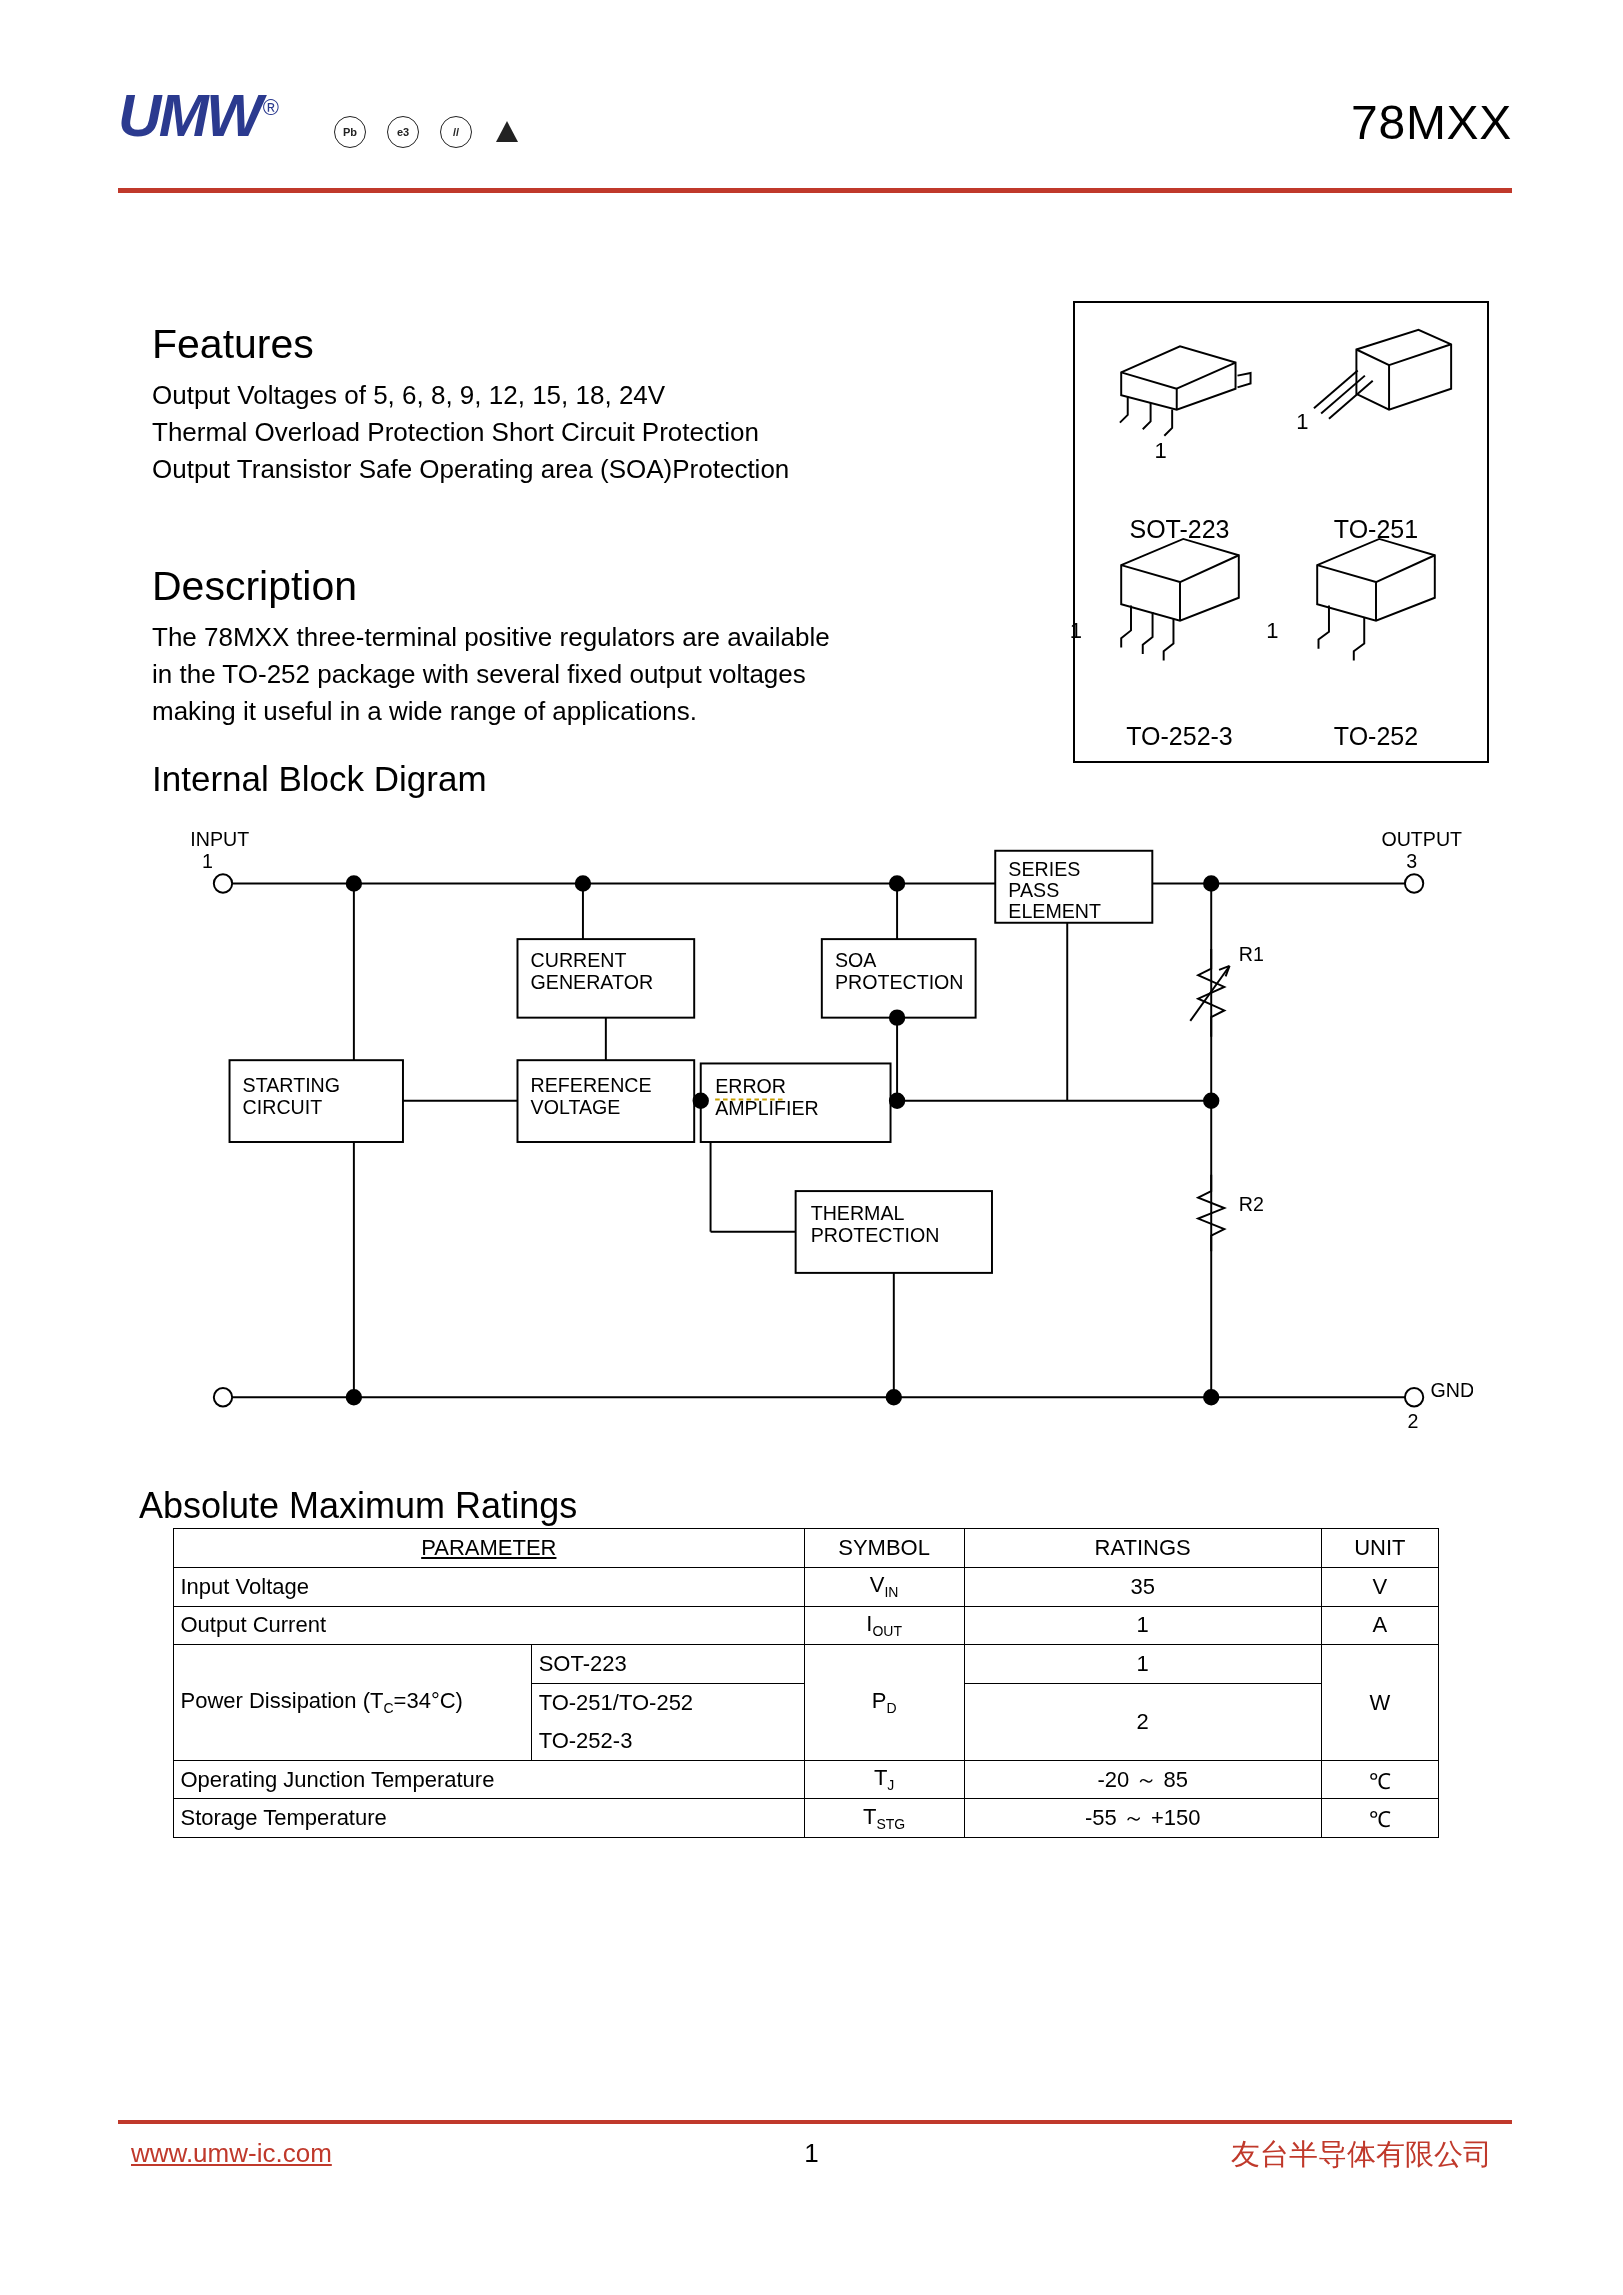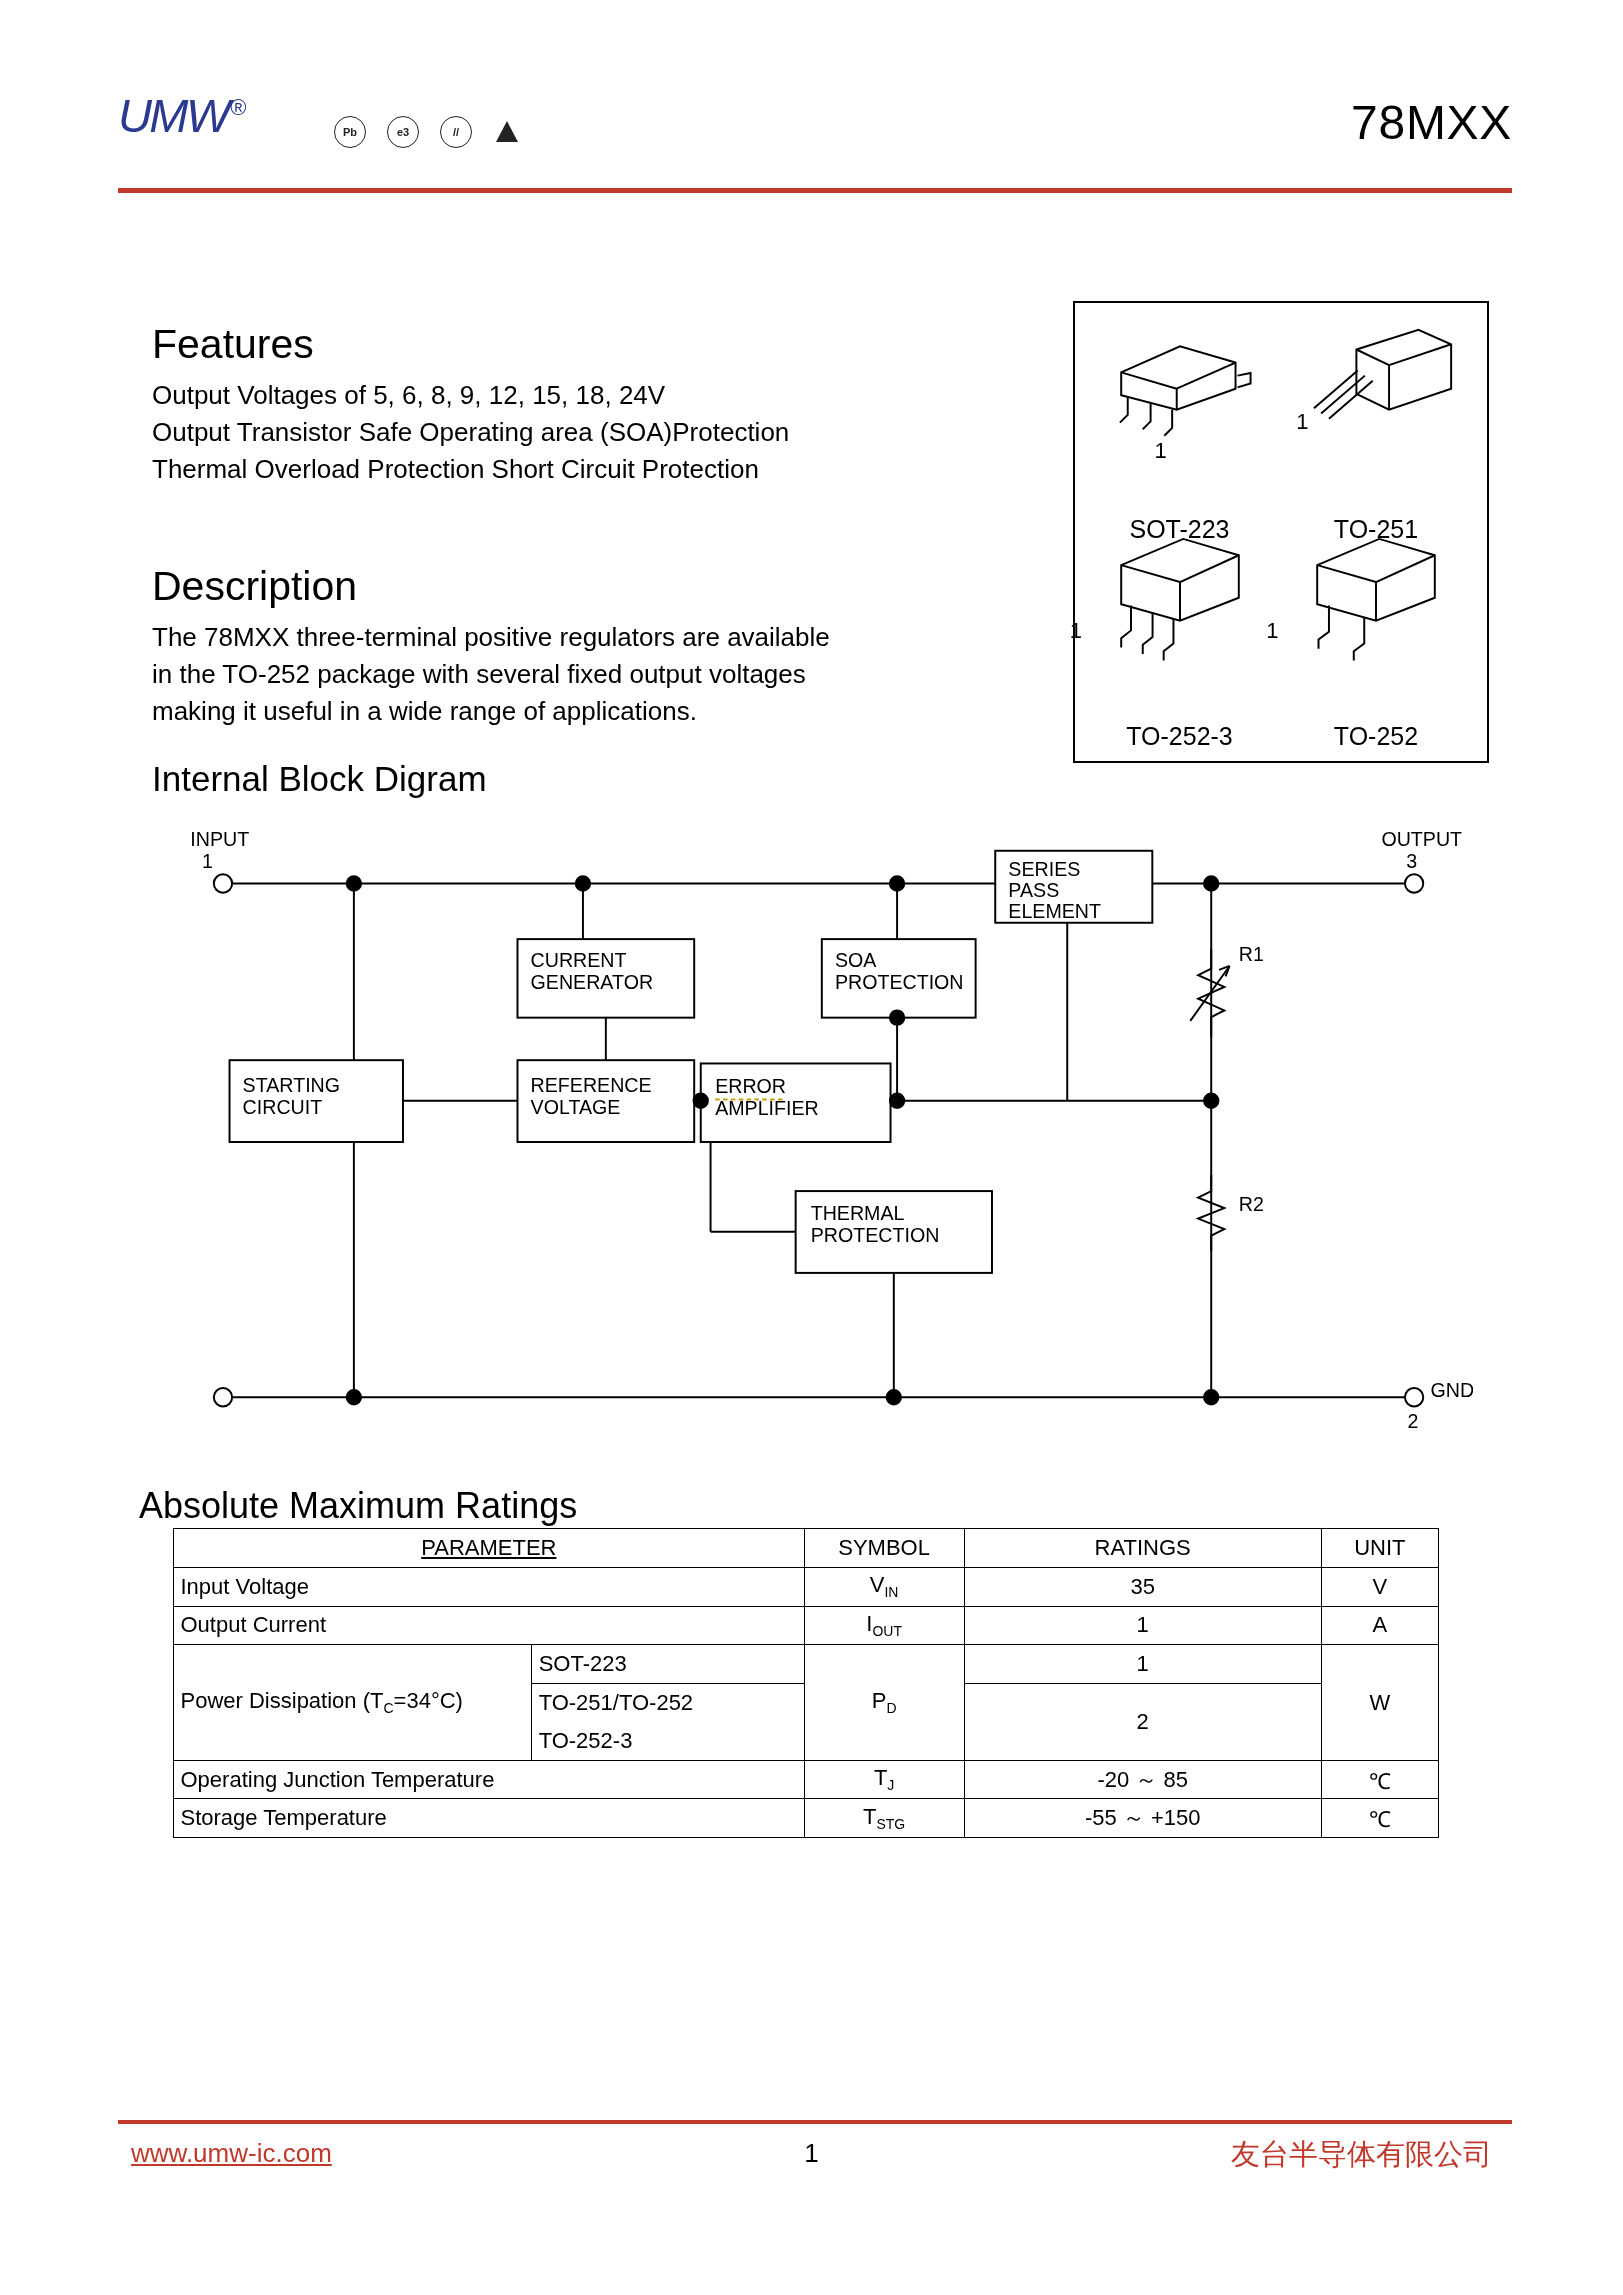--- a/index.html
+++ b/index.html
@@ -11,22 +11,22 @@
     position:relative;
     overflow:hidden;
   }
   .page { position:absolute; inset:0; }
 
   
   .header { position:absolute; left:118px; top:79px; width:1394px; height:105px; }
   .logo-wrap { position:absolute; left:0; top:0; display:flex; align-items:flex-end; }
   .logo-text {
     font-family:"Liberation Sans", sans-serif;
-    font-weight:normal; font-style:italic;
-    font-size:47px; line-height:73px;
+    font-weight:bold; font-style:italic;
+    font-size:60px; line-height:73px;
     color:#2b3a8f; letter-spacing:-2.6px;
   }
   .logo-reg { font-size:22px; color:#2b3a8f; vertical-align:top; position:relative; top:-31px; left:2.6px; }
   .cert-icons { position:absolute; left:216px; top:37px; display:flex; gap:21px; align-items:center; }
   .cert-icon {
     width:30px; height:30px; border-radius:50%;
     border:1.3px solid #222; display:flex; align-items:center; justify-content:center;
     font-size:11px; font-weight:bold; color:#222;
   }
   .cert-icon.sq { border-radius:2.6px; border:none; position:relative; }
@@ -105,22 +105,22 @@
       <div class="cert-icon">//</div>
       <div class="cert-icon sq"></div>
     </div>
     <div class="part-title">78MXX</div>
   </div>
   <div class="header-rule"></div>
 
   <div class="features">
     <h2 class="h2">Features</h2>
     <p class="body-line">Output Voltages of 5, 6, 8, 9, 12, 15, 18, 24V</p>
+    <p class="body-line">Thermal Overload Protection Short Circuit Protection</p>
     <p class="body-line">Output Transistor Safe Operating area (SOA)Protection</p>
-    <p class="body-line">Thermal Overload Protection Short Circuit Protection</p>
   </div>
 
   <div class="description">
     <h2 class="h2">Description</h2>
     <p class="body-line">The 78MXX  three-terminal positive regulators are available</p>
     <p class="body-line">in the TO-252 package with several fixed output voltages</p>
     <p class="body-line">making it useful in a wide range of applications.</p>
   </div>
 
   <div class="block-title">Internal Block Digram</div>

